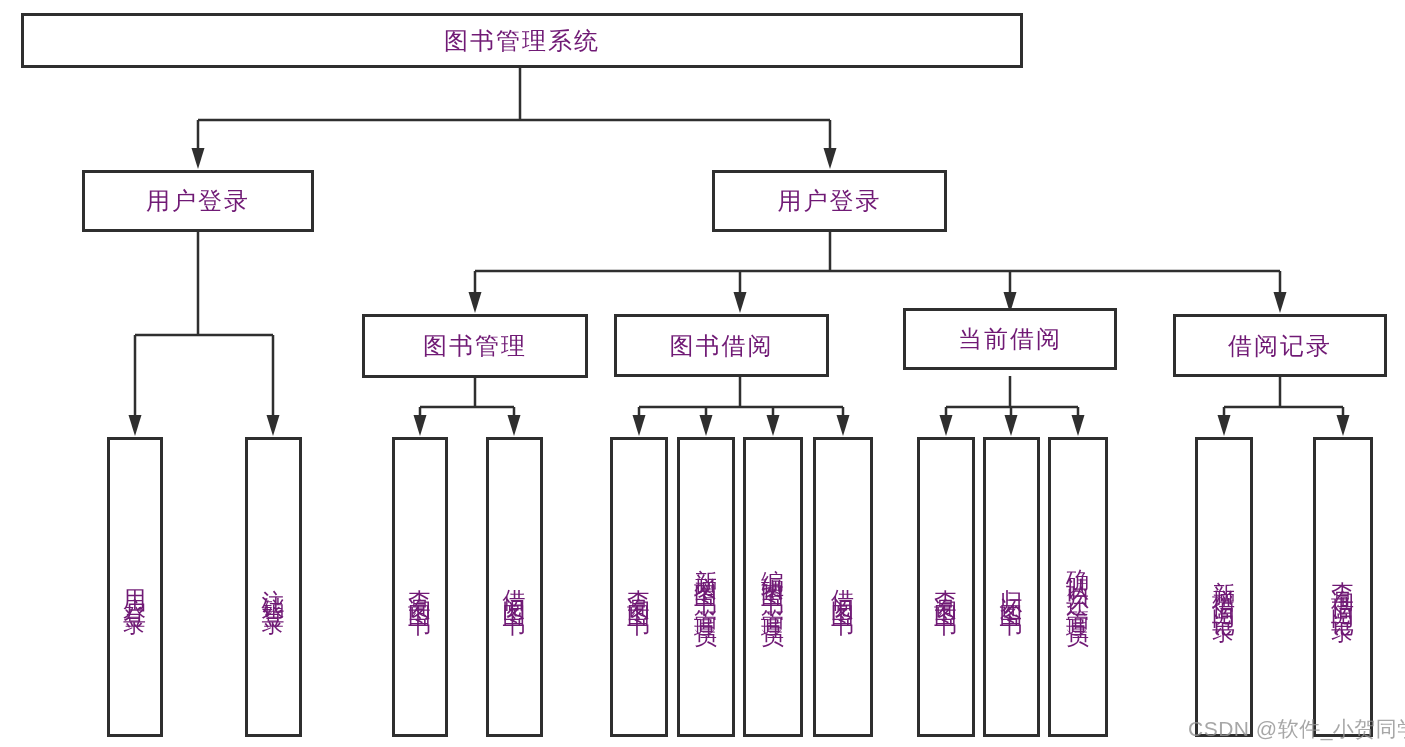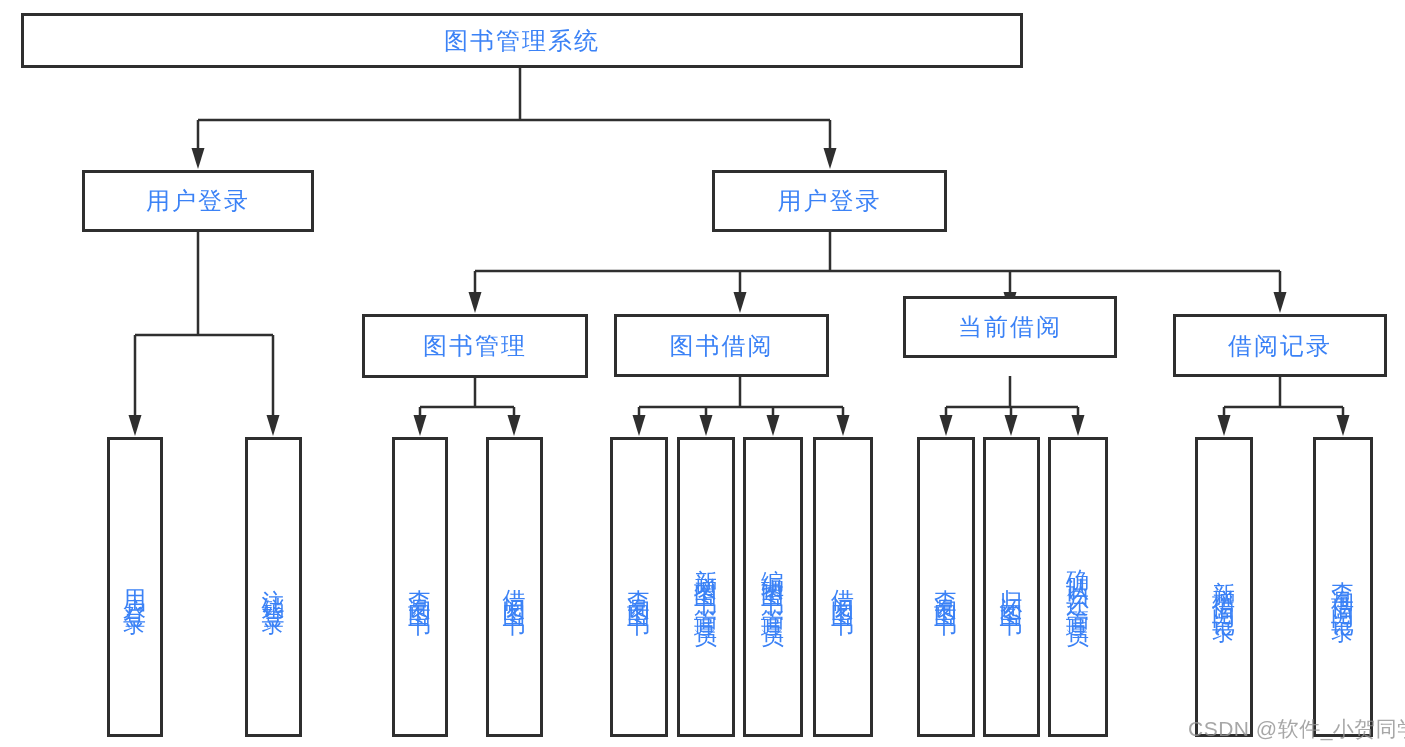--- a/index.html
+++ b/index.html
@@ -10,21 +10,21 @@
     background:#ffffff;
     font-family:"Liberation Sans", sans-serif;
     overflow:hidden;
   }
   svg.connectors { position:absolute; left:0; top:0; }
   .box {
     position:absolute;
     border:3px solid #2f2f2f;
     background:#ffffff;
     display:flex; align-items:center; justify-content:center;
-    color:#3b82f6;
+    color:#701a75;
   }
   .box.h { font-size:24px; letter-spacing:2px; white-space:nowrap; }
   .vtext {
     writing-mode:vertical-rl;
     text-orientation:mixed;
     font-size:23px;
     letter-spacing:8px;
     line-height:1.05;
   }
   .watermark {
@@ -99,21 +99,21 @@
     </g>
   </svg>
 
   <div class="box h" style="left:21px;top:13px;width:1002px;height:55px">图书管理系统</div>
 
   <div class="box h" style="left:82px;top:170px;width:232px;height:62px">用户登录</div>
   <div class="box h" style="left:712px;top:170px;width:235px;height:62px">用户登录</div>
 
   <div class="box h" style="left:362px;top:314px;width:226px;height:64px">图书管理</div>
   <div class="box h" style="left:614px;top:314px;width:215px;height:63px">图书借阅</div>
-  <div class="box h" style="left:903px;top:296px;width:214px;height:62px">当前借阅</div>
+  <div class="box h" style="left:903px;top:308px;width:214px;height:62px">当前借阅</div>
   <div class="box h" style="left:1173px;top:314px;width:214px;height:63px">借阅记录</div>
 
   <div class="box v" style="left:107px;top:437px;width:56px;height:300px">
     <span class="vtext">用户登录</span>
   </div>
   <div class="box v" style="left:245px;top:437px;width:57px;height:300px">
     <span class="vtext">注销登录</span>
   </div>
 
   <div class="box v" style="left:392px;top:437px;width:56px;height:300px">

